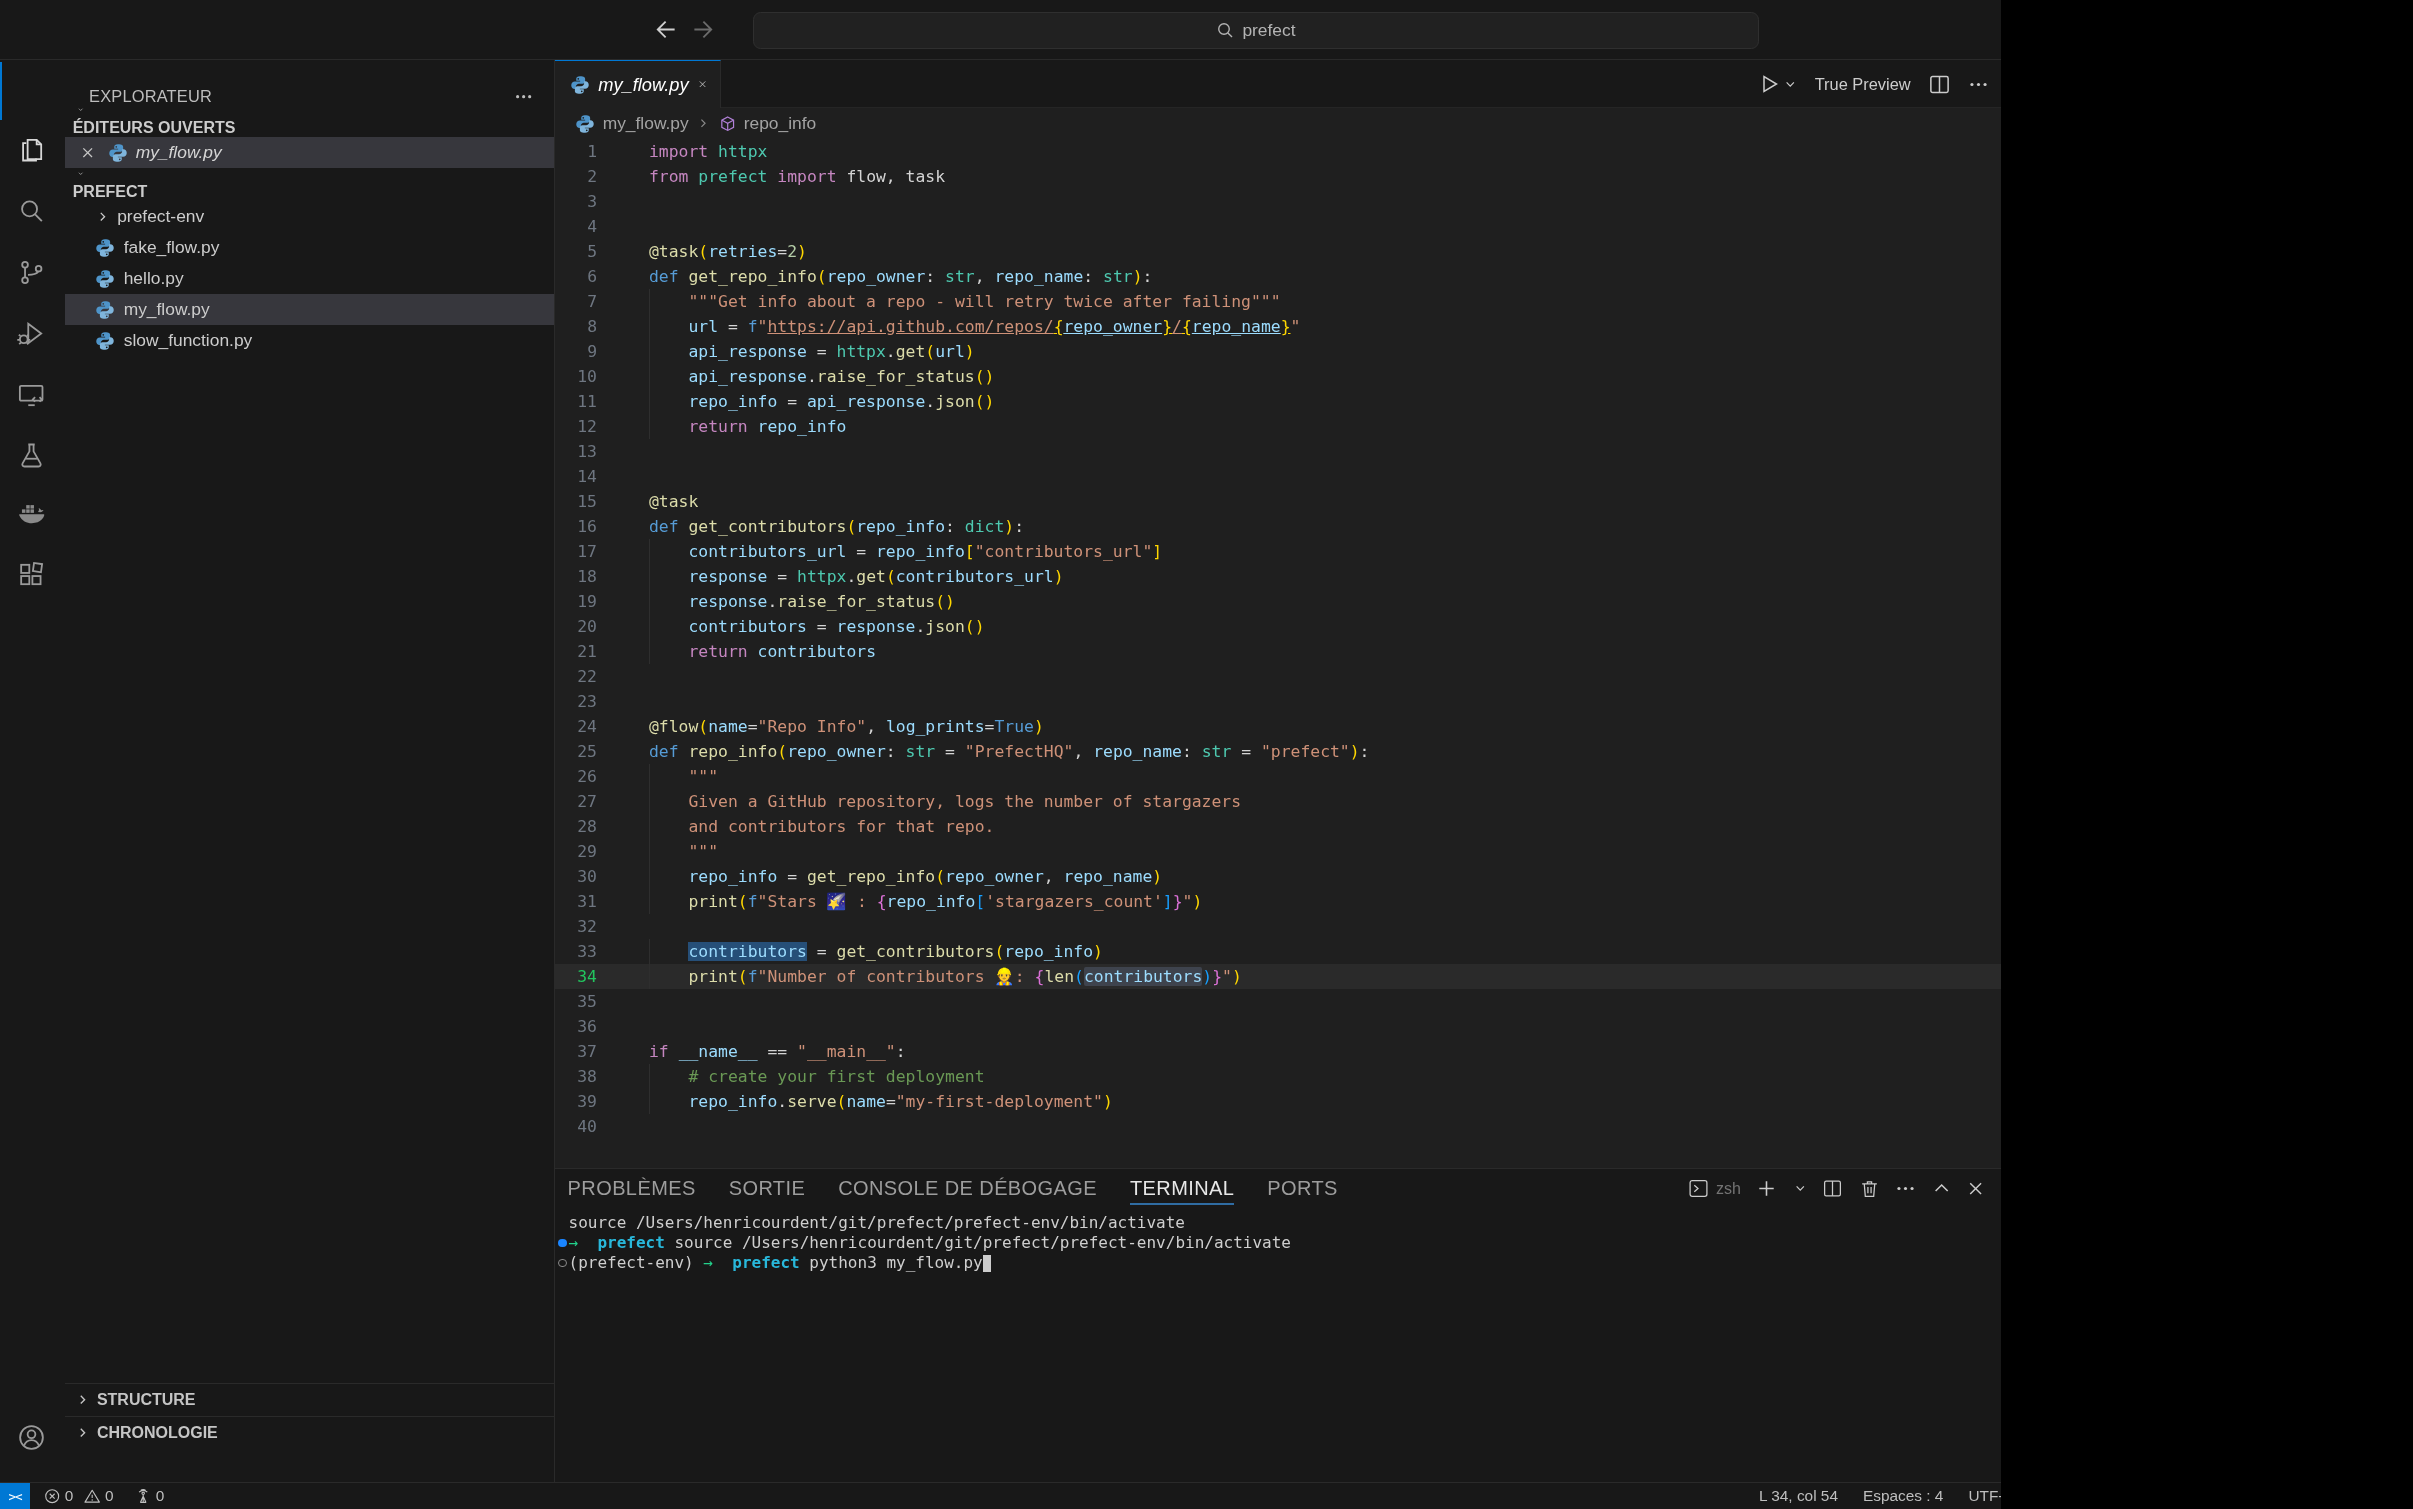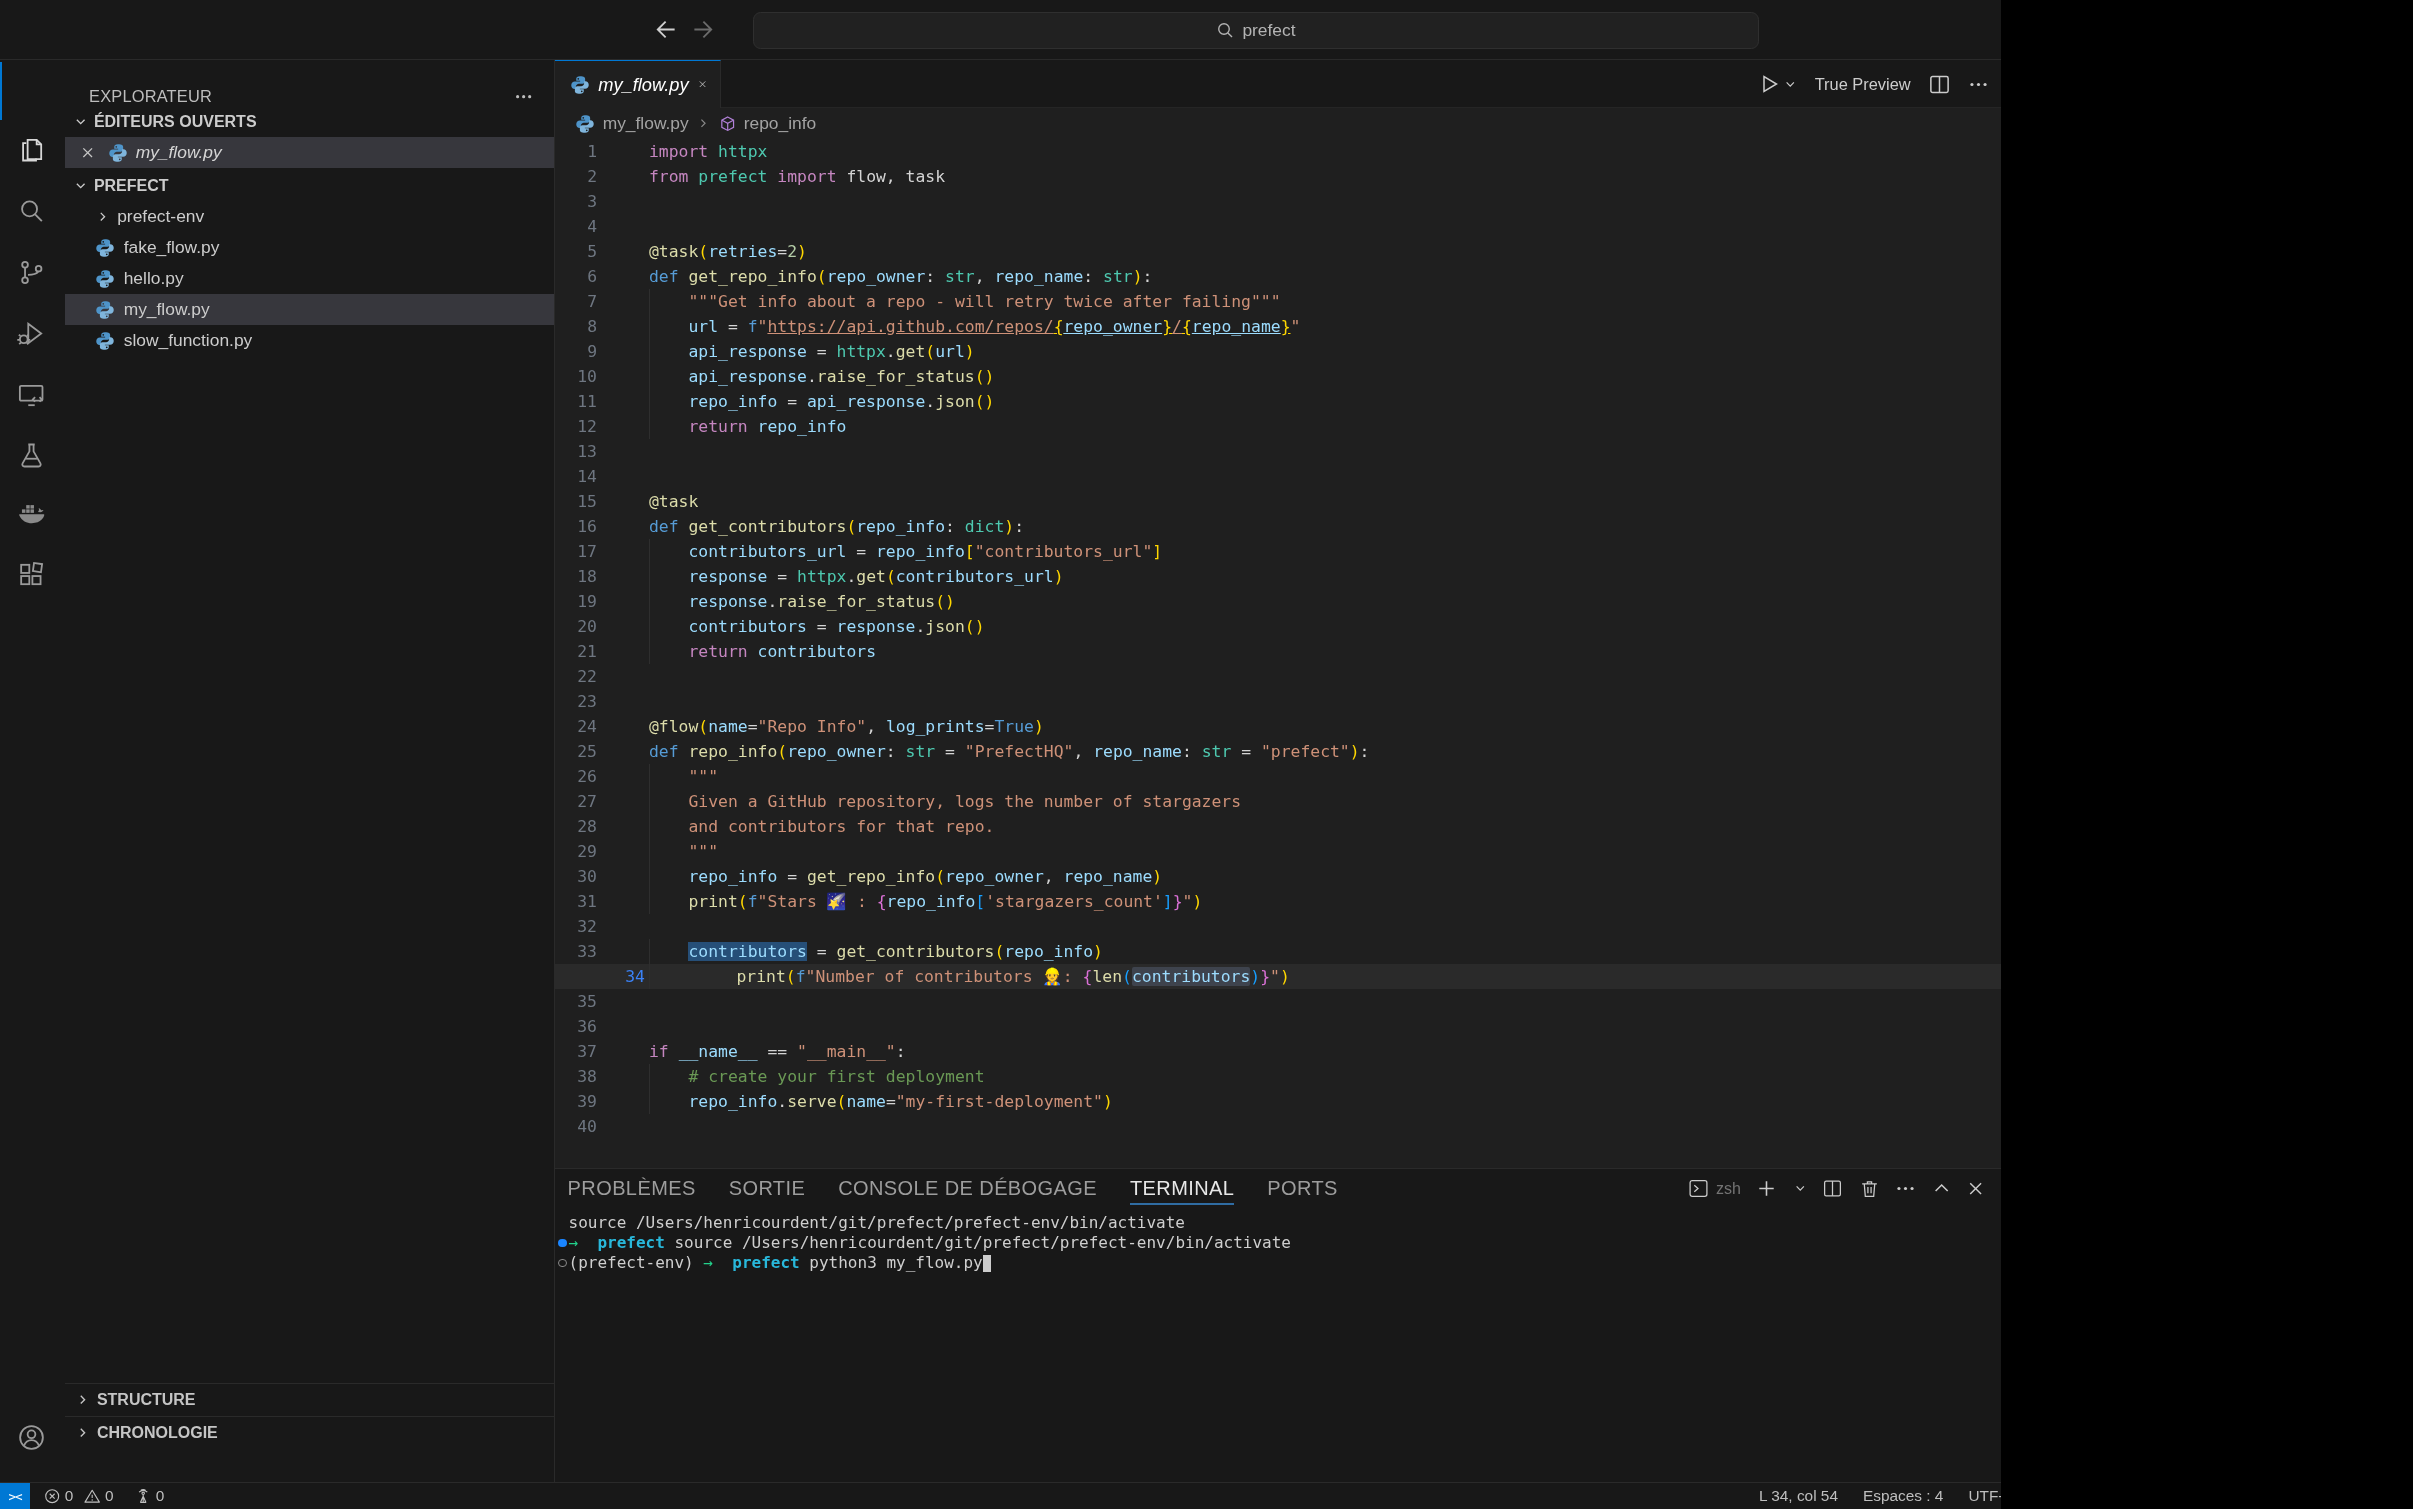--- a/index.html
+++ b/index.html
@@ -26,21 +26,21 @@
   #activitybar { position:absolute; top:60px; left:0; width:65px; height:1422px; background:#181818; }
   .ab-item { position:absolute; left:16.4px; width:31px; height:31px; }
   .ab-item svg { width:31px; height:31px; }
   #ab-active-ind { position:absolute; left:0; top:1.9px; width:1.9px; height:58px; background:#0078d4; }
 
   
   #sidebar { position:absolute; top:60px; left:65px; width:490px; height:1422px; background:#181818; border-right:1px solid #2a2a2a; }
   #sb-header { position:absolute; top:0; left:0; right:0; height:46px; display:flex; align-items:flex-end; padding:0 21px 0 24px; }
   #sb-header .t { font-size:16.4px; color:#bdbdbd; letter-spacing:0.2px; }
   #sb-header .sp { flex:1; }
-  .sec-hdr { display:flex; align-items:center; gap:5.8px; height:31px; padding-left:7.7px; font-weight:bold; font-size:16px; color:#cccccc; }
+  .sec-hdr { display:flex; gap:5.8px; height:31px; padding-left:7.7px; font-weight:bold; font-size:16px; color:#cccccc;flex-direction:column; }
   #sec-open { position:absolute; top:46px; left:0; right:0; }
   #open-editors { position:absolute; top:77px; left:0; right:0; }
   .oe-row { display:flex; align-items:center; height:31px; padding-left:43px; position:relative; font-size:17.4px; }
   .oe-row.sel { background:#37373d; }
   .oe-close { position:absolute; left:13.5px; top:6.8px; width:17.4px; height:17.4px; }
   .oe-row .name { font-style:italic; margin-left:7.7px; color:#d5d5d5; }
   #sec-project { position:absolute; top:110px; left:0; right:0; }
   #file-tree { position:absolute; top:141px; left:0; right:0;text-align:center; }
   .tree-row { display:flex; align-items:center; height:31px; padding-left:30px; font-size:17.4px; color:#cccccc; }
   .tree-row.sel { background:#37373d; }
@@ -56,21 +56,21 @@
     display:flex; align-items:center; padding:0 11.6px 0 14.5px; gap:8.7px;
   }
   #tab-active .lbl { font-style:italic; font-size:18.3px; color:#ffffff; }
   #editor-actions { position:absolute; right:11.6px; top:0; height:48px; display:flex; align-items:center; gap:17.4px; color:#cccccc; }
   #breadcrumb { position:absolute; top:108px; left:555px; right:0; height:31px; background:#1f1f1f; display:flex; align-items:center; gap:7.7px; padding-left:20px; color:#a3a3a3; font-size:17.4px; }
   #codearea { position:absolute; top:139px; left:555px; right:0; height:1029px; background:#1f1f1f; }
   #code-lines { position:absolute; top:0; left:0; right:0; font-family:"DejaVu Sans Mono", monospace; font-size:16.4px; line-height:25px; white-space:pre; }
   .cl { position:relative; height:25px; }
   .cl.cur { background:rgba(255,255,255,.05); }
   .cl .ln { display:inline-block; width:42px; text-align:right; color:#6e7681; }
-  .cl.cur .ln { color:#3b82f6;margin-left:48px; }
+  .cl.cur .ln { color:#22c55e; }
   .cl .ct { margin-left:52px; }
   .cl.g::before { content:""; position:absolute; left:94px; top:0; bottom:0; border-left:1px solid #2e2e2e; }
   .tk-k{color:#C586C0}.tk-d{color:#569CD6}.tk-t{color:#4EC9B0}.tk-f{color:#DCDCAA}.tk-v{color:#9CDCFE}
   .tk-s{color:#CE9178}.tk-c{color:#6A9955}.tk-n{color:#B5CEA8}.tk-w{color:#d4d4d4}
   .tk-b1{color:#FFD700}.tk-b2{color:#DA70D6}.tk-b3{color:#179FFF}
   .m-u{text-decoration:underline}
   .m-sel{background:#264f78}
   .m-hl{background:#3e434d;border-radius:1.9px}
   #ovr-line { position:absolute; left:2394px; top:138px; width:1px; height:1030px; background:#2d2d2d; }
   #ovr-purple { position:absolute; left:2400px; top:546px; width:6.8px; height:18.3px; background:#b180d7; opacity:.85; }

